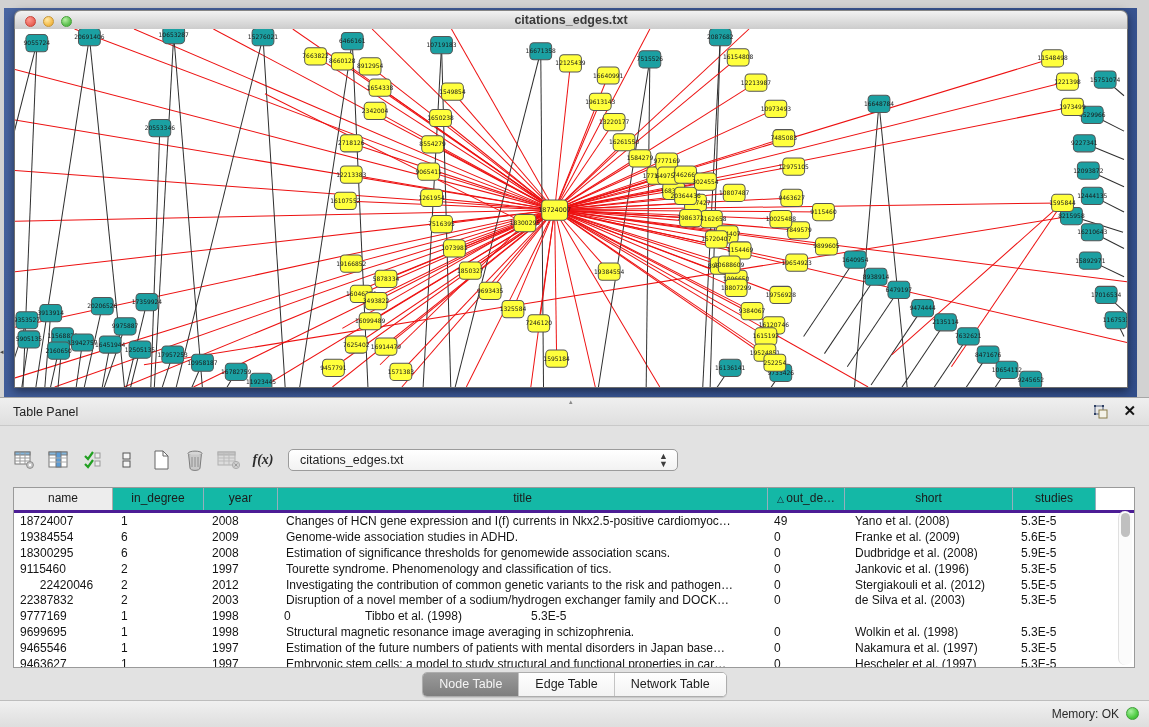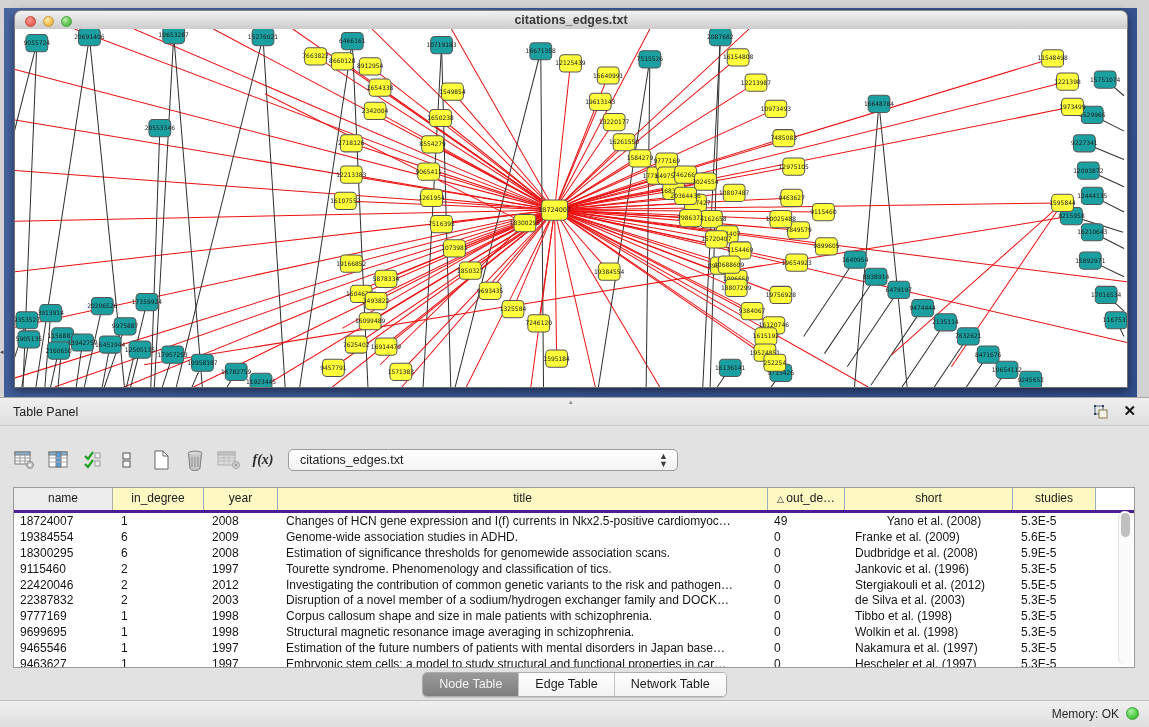--- a/index.html
+++ b/index.html
@@ -41,21 +41,21 @@
   .tool-btn svg{display:block}
   .fx-label{font-family:"Liberation Serif",serif;font-style:italic;font-weight:bold;font-size:14px;color:#2A2A2A;}
   .combo{position:absolute;left:288px;top:449px;width:390px;height:22px;background:linear-gradient(#FFFFFF,#F2F2F2);
     border:1px solid #9B9B9B;border-radius:5px;box-sizing:border-box;}
   .combo-text{position:absolute;left:11px;top:3px;font-size:12.5px;color:#1E1E1E;}
   .combo-arrows{position:absolute;right:9px;top:2px;font-size:9px;color:#3C3C3C;line-height:8px;text-align:center;}
   
   .table-wrap{position:absolute;left:13px;top:487px;width:1122px;height:181px;
     background:#FFFFFF;border:1px solid #9A9A9A;box-sizing:border-box;overflow:hidden;}
   .thead{display:flex;height:22px;border-bottom:3px solid #4c1d95;}
-  .th{background:#fef9c3;border-right:1px solid #96AFBC;box-sizing:border-box;
+  .th{background:#14b8a6;border-right:1px solid #96AFBC;box-sizing:border-box;
     font-size:12px;color:#1B1B1B;text-align:center;line-height:21px;overflow:hidden;white-space:nowrap;}
   .th.first{background:#EDEDED;border-right:1px solid #ABABAB;}
   .th .sort{font-size:9px;color:#123;}
   .trow{display:flex;height:15.9px;align-items:center;}
   .td{font-size:12px;color:#141414;white-space:nowrap;overflow:hidden;box-sizing:border-box;}
   .vscroll{position:absolute;right:2px;top:23px;width:13px;height:154px;background:#FBFBFB;
     border-left:1px solid #E0E0E0;border-radius:7px;}
   .vthumb{position:absolute;left:2px;top:2px;width:9px;height:24px;background:#C0C0C0;border-radius:5px;}
   
   .tabbar{position:absolute;left:0;top:672px;width:1149px;height:24px;display:flex;justify-content:center;}
@@ -612,21 +612,21 @@
       <div class="th" style="width: 168px;">short</div>
       <div class="th" style="width: 83px;">studies</div>
     </div>
   <div id="tbody">
       <div class="trow">
         <div class="td" style="width: 99px; padding-left: 6px;">18724007</div>
         <div class="td" style="width: 91px; padding-left: 8px;">1</div>
         <div class="td" style="width: 74px; padding-left: 8px;">2008</div>
         <div class="td" style="width: 490px; padding-left: 8px;">Changes of HCN gene expression and I(f) currents in Nkx2.5-positive cardiomyoc…</div>
         <div class="td" style="width: 77px; padding-left: 6px;">49</div>
-        <div class="td" style="width: 168px; padding-left: 10px; text-align: center;">Yano et al. (2008)</div>
+        <div class="td" style="width: 168px; padding-left: 10px;">Yano et al. (2008)</div>
         <div class="td" style="width: 83px; padding-left: 8px;">5.3E-5</div>
       </div>
       <div class="trow">
         <div class="td" style="width: 99px; padding-left: 6px;">19384554</div>
         <div class="td" style="width: 91px; padding-left: 8px;">6</div>
         <div class="td" style="width: 74px; padding-left: 8px;">2009</div>
         <div class="td" style="width: 490px; padding-left: 8px;">Genome-wide association studies in ADHD.</div>
         <div class="td" style="width: 77px; padding-left: 6px;">0</div>
         <div class="td" style="width: 168px; padding-left: 10px;">Franke et al. (2009)</div>
         <div class="td" style="width: 83px; padding-left: 8px;">5.6E-5</div>
@@ -643,42 +643,41 @@
       <div class="trow">
         <div class="td" style="width: 99px; padding-left: 6px;">9115460</div>
         <div class="td" style="width: 91px; padding-left: 8px;">2</div>
         <div class="td" style="width: 74px; padding-left: 8px;">1997</div>
         <div class="td" style="width: 490px; padding-left: 8px;">Tourette syndrome. Phenomenology and classification of tics.</div>
         <div class="td" style="width: 77px; padding-left: 6px;">0</div>
         <div class="td" style="width: 168px; padding-left: 10px;">Jankovic et al. (1996)</div>
         <div class="td" style="width: 83px; padding-left: 8px;">5.3E-5</div>
       </div>
       <div class="trow">
-        <div class="td" style="width: 99px; padding-left: 6px;">22420046</div>
+        <div class="td" style="width: 99px; padding-left: 6px; text-align: center;">22420046</div>
         <div class="td" style="width: 91px; padding-left: 8px;">2</div>
         <div class="td" style="width: 74px; padding-left: 8px;">2012</div>
         <div class="td" style="width: 490px; padding-left: 8px;">Investigating the contribution of common genetic variants to the risk and pathogen…</div>
         <div class="td" style="width: 77px; padding-left: 6px;">0</div>
         <div class="td" style="width: 168px; padding-left: 10px;">Stergiakouli et al. (2012)</div>
         <div class="td" style="width: 83px; padding-left: 8px;">5.5E-5</div>
       </div>
       <div class="trow">
         <div class="td" style="width: 99px; padding-left: 6px;">22387832</div>
         <div class="td" style="width: 91px; padding-left: 8px;">2</div>
         <div class="td" style="width: 74px; padding-left: 8px;">2003</div>
         <div class="td" style="width: 490px; padding-left: 8px;">Disruption of a novel member of a sodium/hydrogen exchanger family and DOCK…</div>
         <div class="td" style="width: 77px; padding-left: 6px;">0</div>
         <div class="td" style="width: 168px; padding-left: 10px;">de Silva et al. (2003)</div>
         <div class="td" style="width: 83px; padding-left: 8px;">5.3E-5</div>
       </div>
       <div class="trow">
         <div class="td" style="width: 99px; padding-left: 6px;">9777169</div>
         <div class="td" style="width: 91px; padding-left: 8px;">1</div>
         <div class="td" style="width: 74px; padding-left: 8px;">1998</div>
-        <div class="td" style="width: 490px; padding-left: 8px;">Corpus callosum shape and size in male patients with schizophrenia.</div>
         <div class="td" style="width: 77px; padding-left: 6px;">0</div>
         <div class="td" style="width: 168px; padding-left: 10px;">Tibbo et al. (1998)</div>
         <div class="td" style="width: 83px; padding-left: 8px;">5.3E-5</div>
       </div>
       <div class="trow">
         <div class="td" style="width: 99px; padding-left: 6px;">9699695</div>
         <div class="td" style="width: 91px; padding-left: 8px;">1</div>
         <div class="td" style="width: 74px; padding-left: 8px;">1998</div>
         <div class="td" style="width: 490px; padding-left: 8px;">Structural magnetic resonance image averaging in schizophrenia.</div>
         <div class="td" style="width: 77px; padding-left: 6px;">0</div>

